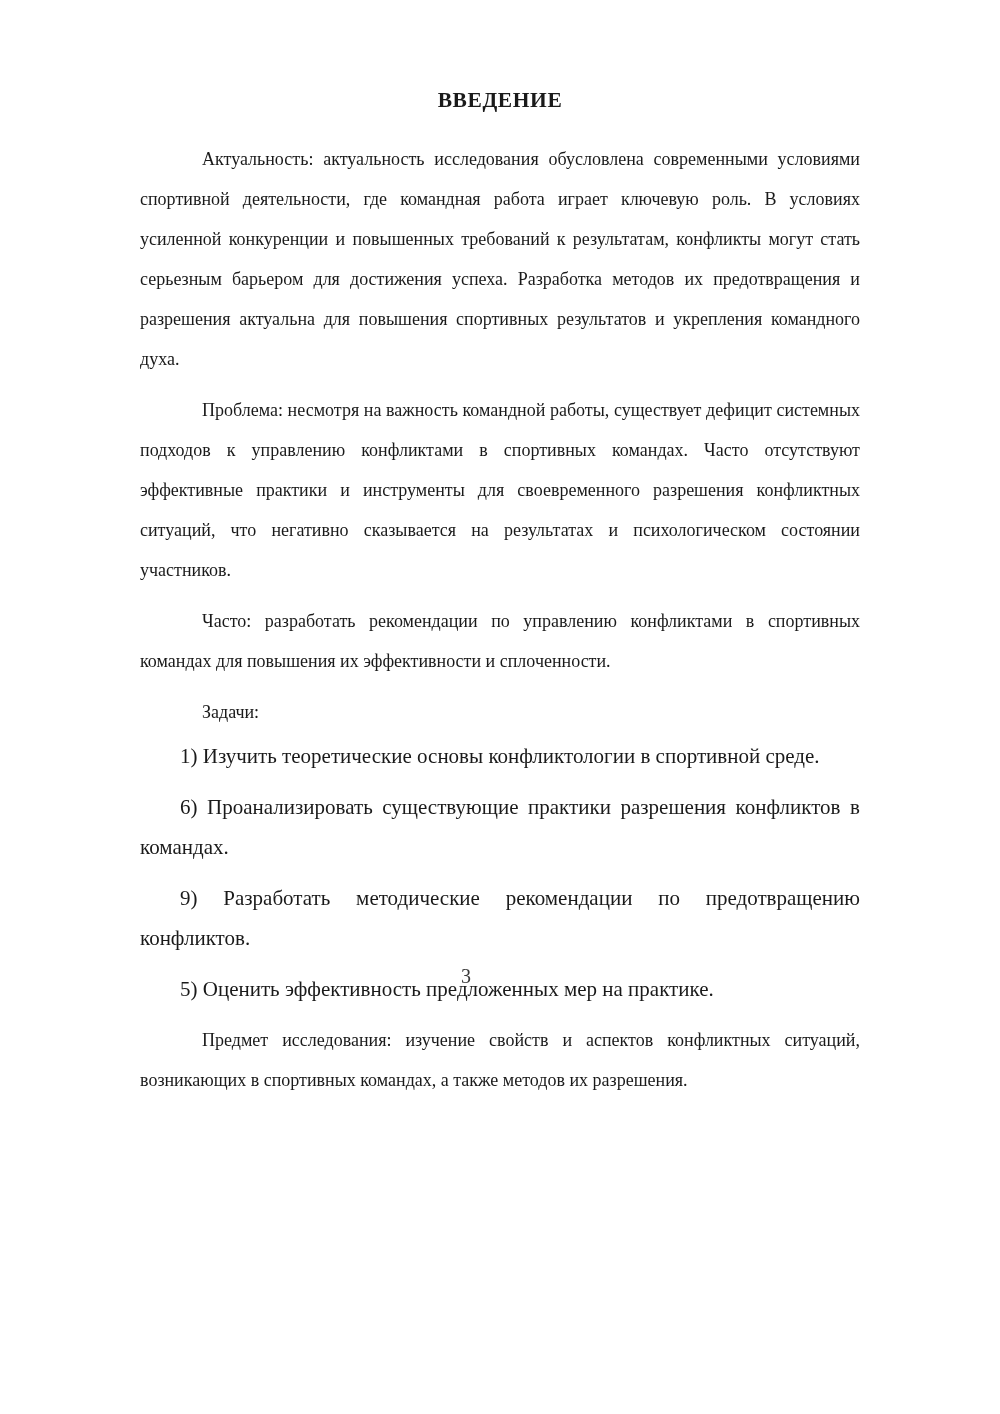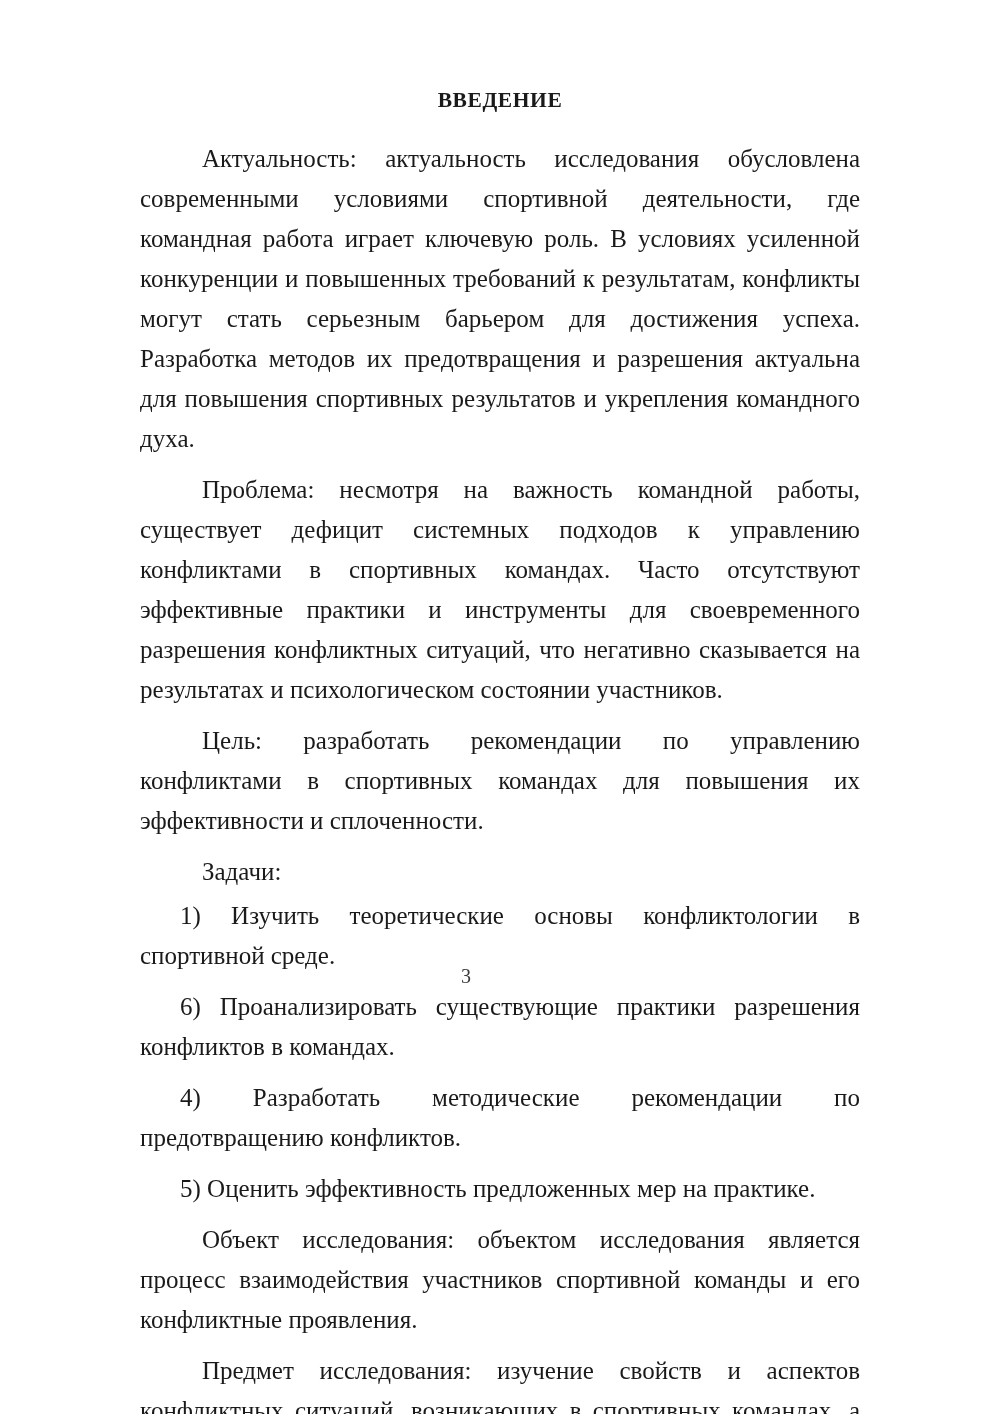--- a/index.html
+++ b/index.html
@@ -24,34 +24,34 @@
   }
   .doc-title {
     text-align: center;
     font-weight: bold;
     font-size: 21.5px;
     letter-spacing: 0.6px;
     margin: 0 0 26px 0;
     padding-right: 68px;
   }
   .para {
-    font-size: 25px;
+    font-size: 18px;
     line-height: 40px;
     text-align: justify;
     text-justify: inter-word;
     margin: 0 0 11px 0;
     padding-right: 68px;
     text-indent: 62px;
     font-family: Liberation Serif, serif;
   }
   .para.tight {
     margin-bottom: 4px;
   }
   .list-item {
-    font-size: 25px;
+    font-size: 21px;
     line-height: 40px;
     text-align: justify;
     text-justify: inter-word;
     margin: 0 0 11px 0;
     padding-right: 68px;
     text-indent: 40px;
   }
   .lead {
     
   }
@@ -69,28 +69,27 @@
 <body>
 
 <div class="page">
 
   <h1 class="doc-title">ВВЕДЕНИЕ</h1>
 
   <p class="para"><span class="lead">Актуальность:</span><span> актуальность исследования обусловлена современными условиями спортивной деятельности, где командная работа играет ключевую роль. В условиях усиленной конкуренции и повышенных требований к результатам, конфликты могут стать серьезным барьером для достижения успеха. Разработка методов их предотвращения и разрешения актуальна для повышения спортивных результатов и укрепления командного духа.</span></p>
 
   <p class="para"><span class="lead">Проблема:</span><span> несмотря на важность командной работы, существует дефицит системных подходов к управлению конфликтами в спортивных командах. Часто отсутствуют эффективные практики и инструменты для своевременного разрешения конфликтных ситуаций, что негативно сказывается на результатах и психологическом состоянии участников.</span></p>
 
-  <p class="para"><span class="lead">Цель:</span><span> разработать рекомендации по управлению конфликтами в спортивных командах для повышения их эффективности и сплоченности.</span></p>
+  <p class="para"><span class="lead">Часто:</span><span> разработать рекомендации по управлению конфликтами в спортивных командах для повышения их эффективности и сплоченности.</span></p>
 
   <p class="para tight"><span class="lead">Задачи:</span></p>
 
   <p class="list-item">1) Изучить теоретические основы конфликтологии в спортивной среде.</p>
   <p class="list-item">6) Проанализировать существующие практики разрешения конфликтов в командах.</p>
-  <p class="list-item">4) Разработать методические рекомендации по предотвращению конфликтов.</p>
+  <p class="list-item">9) Разработать методические рекомендации по предотвращению конфликтов.</p>
   <p class="list-item">5) Оценить эффективность предложенных мер на практике.</p>
 
-  <p class="para"><span class="lead">Объект исследования:</span><span> объектом исследования является процесс взаимодействия участников спортивной команды и его конфликтные проявления.</span></p>
 
   <p class="para"><span class="lead">Предмет исследования:</span><span> изучение свойств и аспектов конфликтных ситуаций, возникающих в спортивных командах, а также методов их разрешения.</span></p>
 
   <div class="page-number">3</div>
 
 </div>
 
 </body></html>

